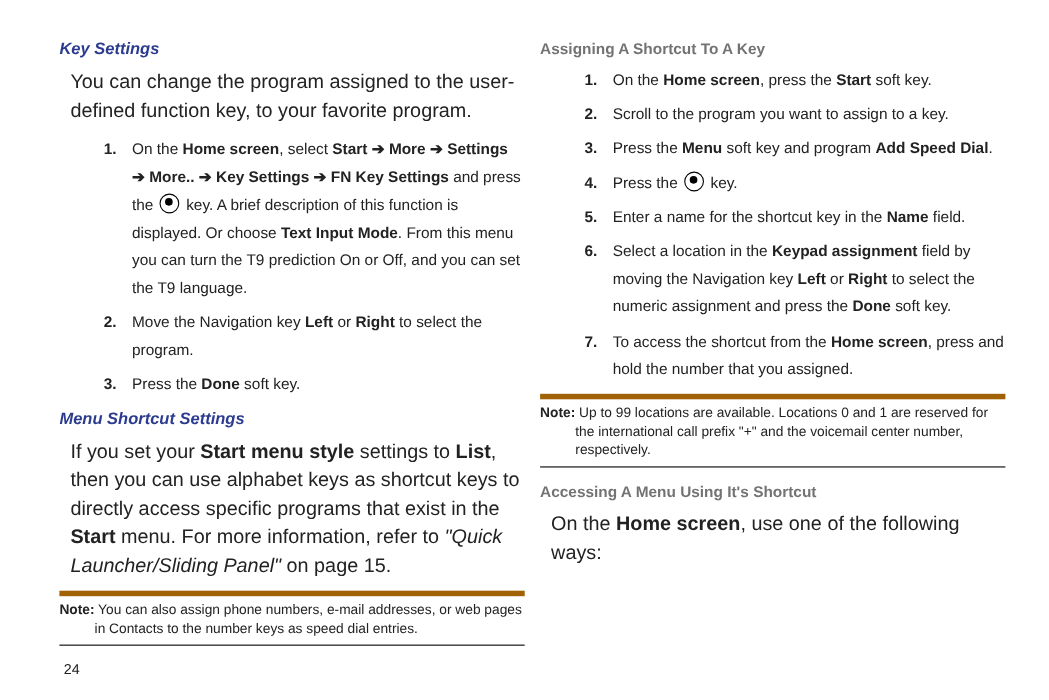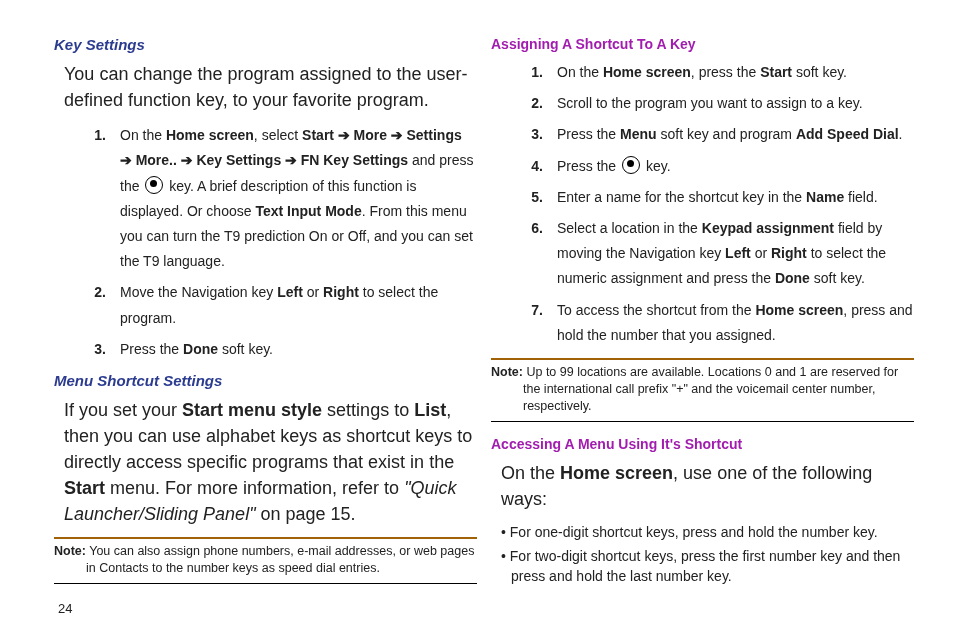--- a/index.html
+++ b/index.html
@@ -27,21 +27,21 @@
   }
   .section-heading {
     font-weight: bold;
     font-style: italic;
     color: #2b3b8f;
     font-size: 15px;
     margin: 0 0 8px 0;
   }
   .sub-heading {
     font-weight: bold;
-    color: #a21caf;
+    color: #737373;
     font-size: 14px;
     margin: 10px 0 8px 0;
   }
   p {
     margin: 0 0 8px 0;
     font-size: 18px;
     line-height: 1.45;
   }
   .intro {
     margin-left: 10px;
@@ -85,21 +85,21 @@
     content: "";
     position: absolute;
     left: 3.5px;
     top: 3.5px;
     width: 7px;
     height: 7px;
     background: #000;
     border-radius: 50%;
   }
   .note-block {
-    border-top: 2px solid #a16207;
+    border-top: 5px solid #a16207;
     border-bottom: 1px solid #000;
     padding: 4px 0 6px 0;
     margin: 10px 0 14px 0;
     font-size: 12.5px;
     line-height: 1.35;
   }
   .note-block .note-label {
     font-weight: bold;
   }
   .note-body {
@@ -219,21 +219,17 @@
     </ol>
 
     <div class="note-block">
       <span class="note-body"><span class="note-label">Note:</span><span> Up to 99 locations are available. Locations 0 and 1 are reserved for the international call prefix "+" and the voicemail center number, respectively.</span></span>
     </div>
 
     <div class="sub-heading">Accessing A Menu Using It's Shortcut</div>
     <p class="intro">
       <span>On the </span><span class="b">Home screen</span><span>, use one of the following ways:</span>
     </p>
-    <ul class="bullets">
-      <li>For one-digit shortcut keys, press and hold the number key.</li>
-      <li>For two-digit shortcut keys, press the first number key and then press and hold the last number key.</li>
-    </ul>
 
   </div>
 
   <div class="page-number">24</div>
 </div>
 
 </body></html>

